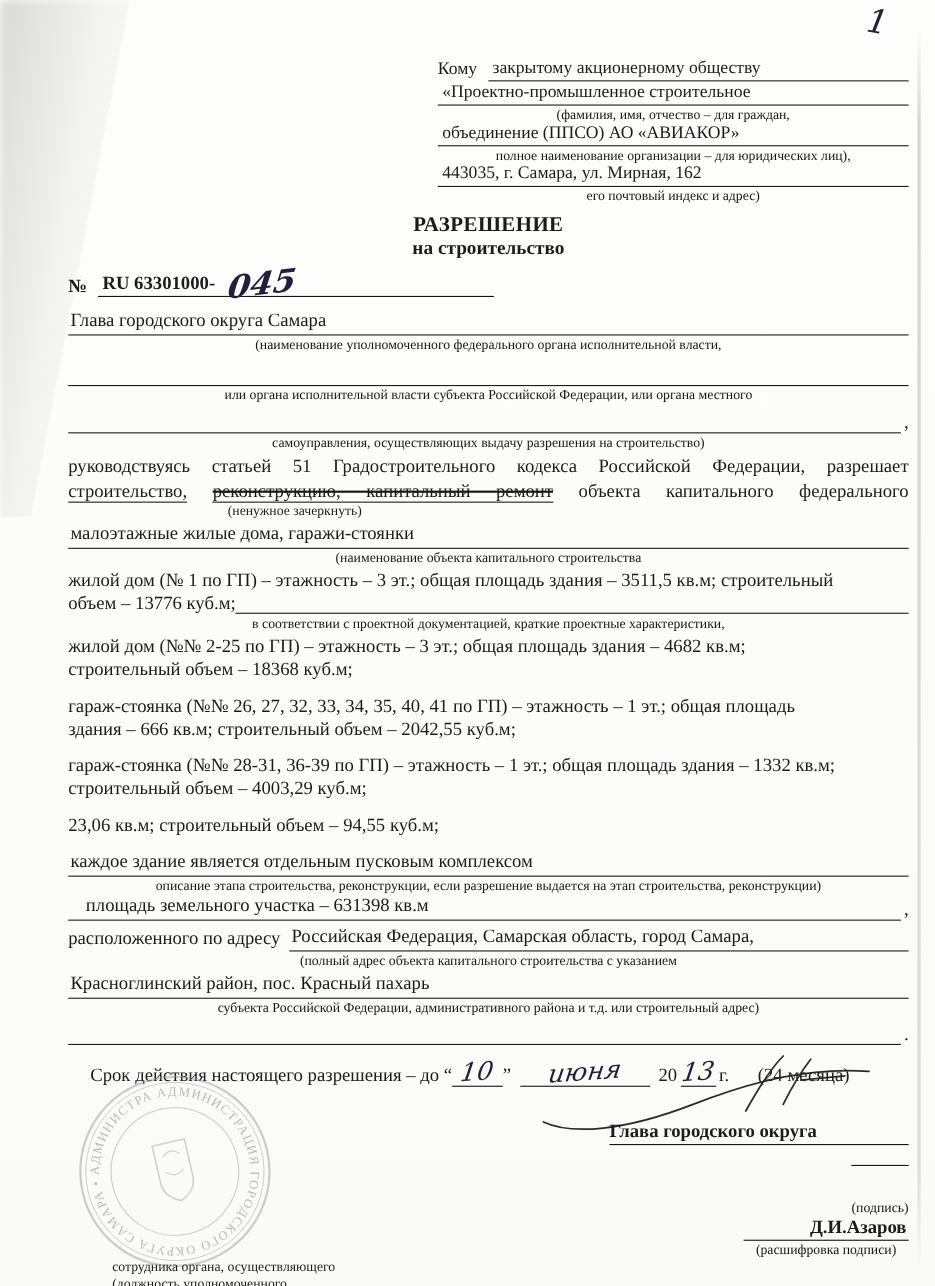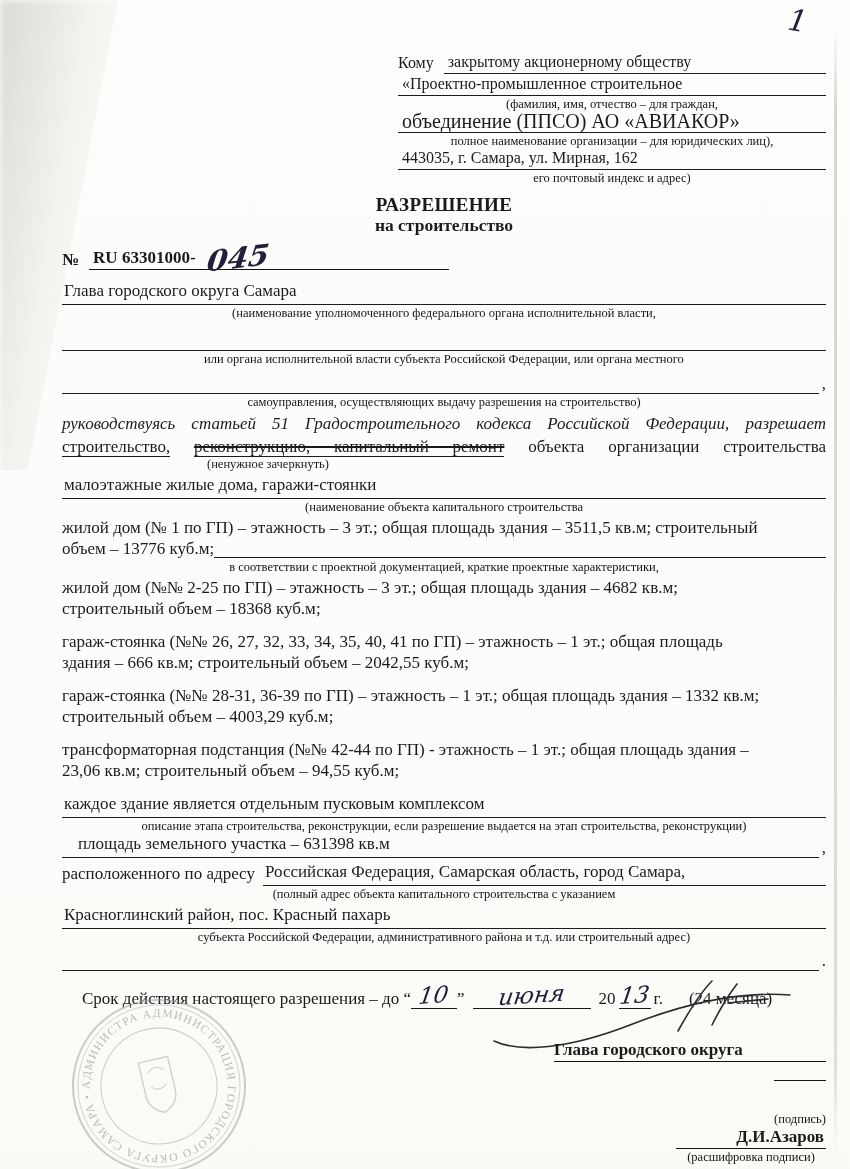--- a/index.html
+++ b/index.html
@@ -22,21 +22,21 @@
   .u{border-bottom:1px solid #1c1c1c;}
   .strike{text-decoration:line-through;text-decoration-thickness:1.6px;}
   .row{display:flex;align-items:center;}
   .fill{flex:1;border-bottom:1px solid #1c1c1c;height:18px;}
   .fline{border-bottom:1px solid #1c1c1c;min-height:23px;padding:0 2px 1px 2px;}
   .just{text-align:justify;text-align-last:justify;}
 
   .addr{margin-left:336px;width:428px;font-size:16px;line-height:20px;}
   .addr .lbl{padding-right:10px;}
   .addr .val{flex:1;border-bottom:1px solid #1c1c1c;padding:0 2px 1px 4px;white-space:nowrap;}
-  .addr .big{font-size:20px;}
+  .addr .big{font-size:16px;}
 
   .title{text-align:center;font-weight:bold;margin-top:9px;}
   .t1{font-size:19px;letter-spacing:.4px;}
   .t2{font-size:17.5px;}
 
   .numline{display:flex;align-items:flex-end;margin-top:11px;font-weight:bold;}
   .numline .sign{padding-right:10px;}
   .numfield{width:360px;border-bottom:1.5px solid #131313;display:flex;align-items:flex-end;padding-bottom:1px;}
   .numfield .printed{padding:0 4px 0 4px;}
   .numfield .hw-big{margin-left:8px;}
@@ -117,25 +117,25 @@
     <div class="fline mt10">Глава городского округа Самара</div>
     <div class="cap">(наименование уполномоченного федерального органа исполнительной власти,</div>
     <div class="fline mt6"></div>
     <div class="cap">или органа исполнительной власти субъекта Российской Федерации, или органа местного</div>
     <div class="comma-row mt3">
       <span class="fline"></span>
       <span class="tail">,</span>
     </div>
     <div class="cap">самоуправления, осуществляющих выдачу разрешения на строительство)</div>
 
-    <p class="just" style="margin:4px 0 0 0;font-style:italic;">руководствуясь статьей 51 Градостроительного кодекса Российской Федерации, разрешает</p>
+    <p class="just" style="margin:4px 0 0 0;">руководствуясь статьей 51 Градостроительного кодекса Российской Федерации, разрешает</p>
     <p class="just" style="margin:2px 0 0 0;">
       <span class="u">строительство,</span>
       <span class="u strike">реконструкцию, капитальный ремонт</span>
-      <span>объекта организации строительства</span>
+      <span>объекта капитального федерального</span>
     </p>
     <div class="crosscap">(ненужное зачеркнуть)</div>
 
     <div class="fline mt3">малоэтажные жилые дома, гаражи-стоянки</div>
     <div class="cap">(наименование объекта капитального строительства</div>
 
     <div class="mt3">
       <div>жилой дом (№ 1 по ГП) – этажность – 3 эт.; общая площадь здания – 3511,5 кв.м; строительный</div>
       <div class="row">
         <span>объем – 13776 куб.м;</span>
@@ -153,21 +153,20 @@
       <div>гараж-стоянка (№№ 26, 27, 32, 33, 34, 35, 40, 41 по ГП) – этажность – 1 эт.; общая площадь</div>
       <div>здания – 666 кв.м; строительный объем – 2042,55 куб.м;</div>
     </div>
 
     <div class="mt12">
       <div>гараж-стоянка (№№ 28-31, 36-39 по ГП) – этажность – 1 эт.; общая площадь здания – 1332 кв.м;</div>
       <div>строительный объем – 4003,29 куб.м;</div>
     </div>
 
     <div class="mt12">
-      <div>трансформаторная подстанция (№№ 42-44 по ГП) - этажность – 1 эт.; общая площадь здания –</div>
       <div>23,06 кв.м; строительный объем – 94,55 куб.м;</div>
     </div>
 
     <div class="fline mt12">каждое здание является отдельным пусковым комплексом</div>
     <div class="cap">описание этапа строительства, реконструкции, если разрешение выдается на этап строительства, реконструкции)</div>
     <div class="comma-row">
       <span class="fline" style="padding-left:16px;">площадь земельного участка – 631398 кв.м</span>
       <span class="tail">,</span>
     </div>
 

